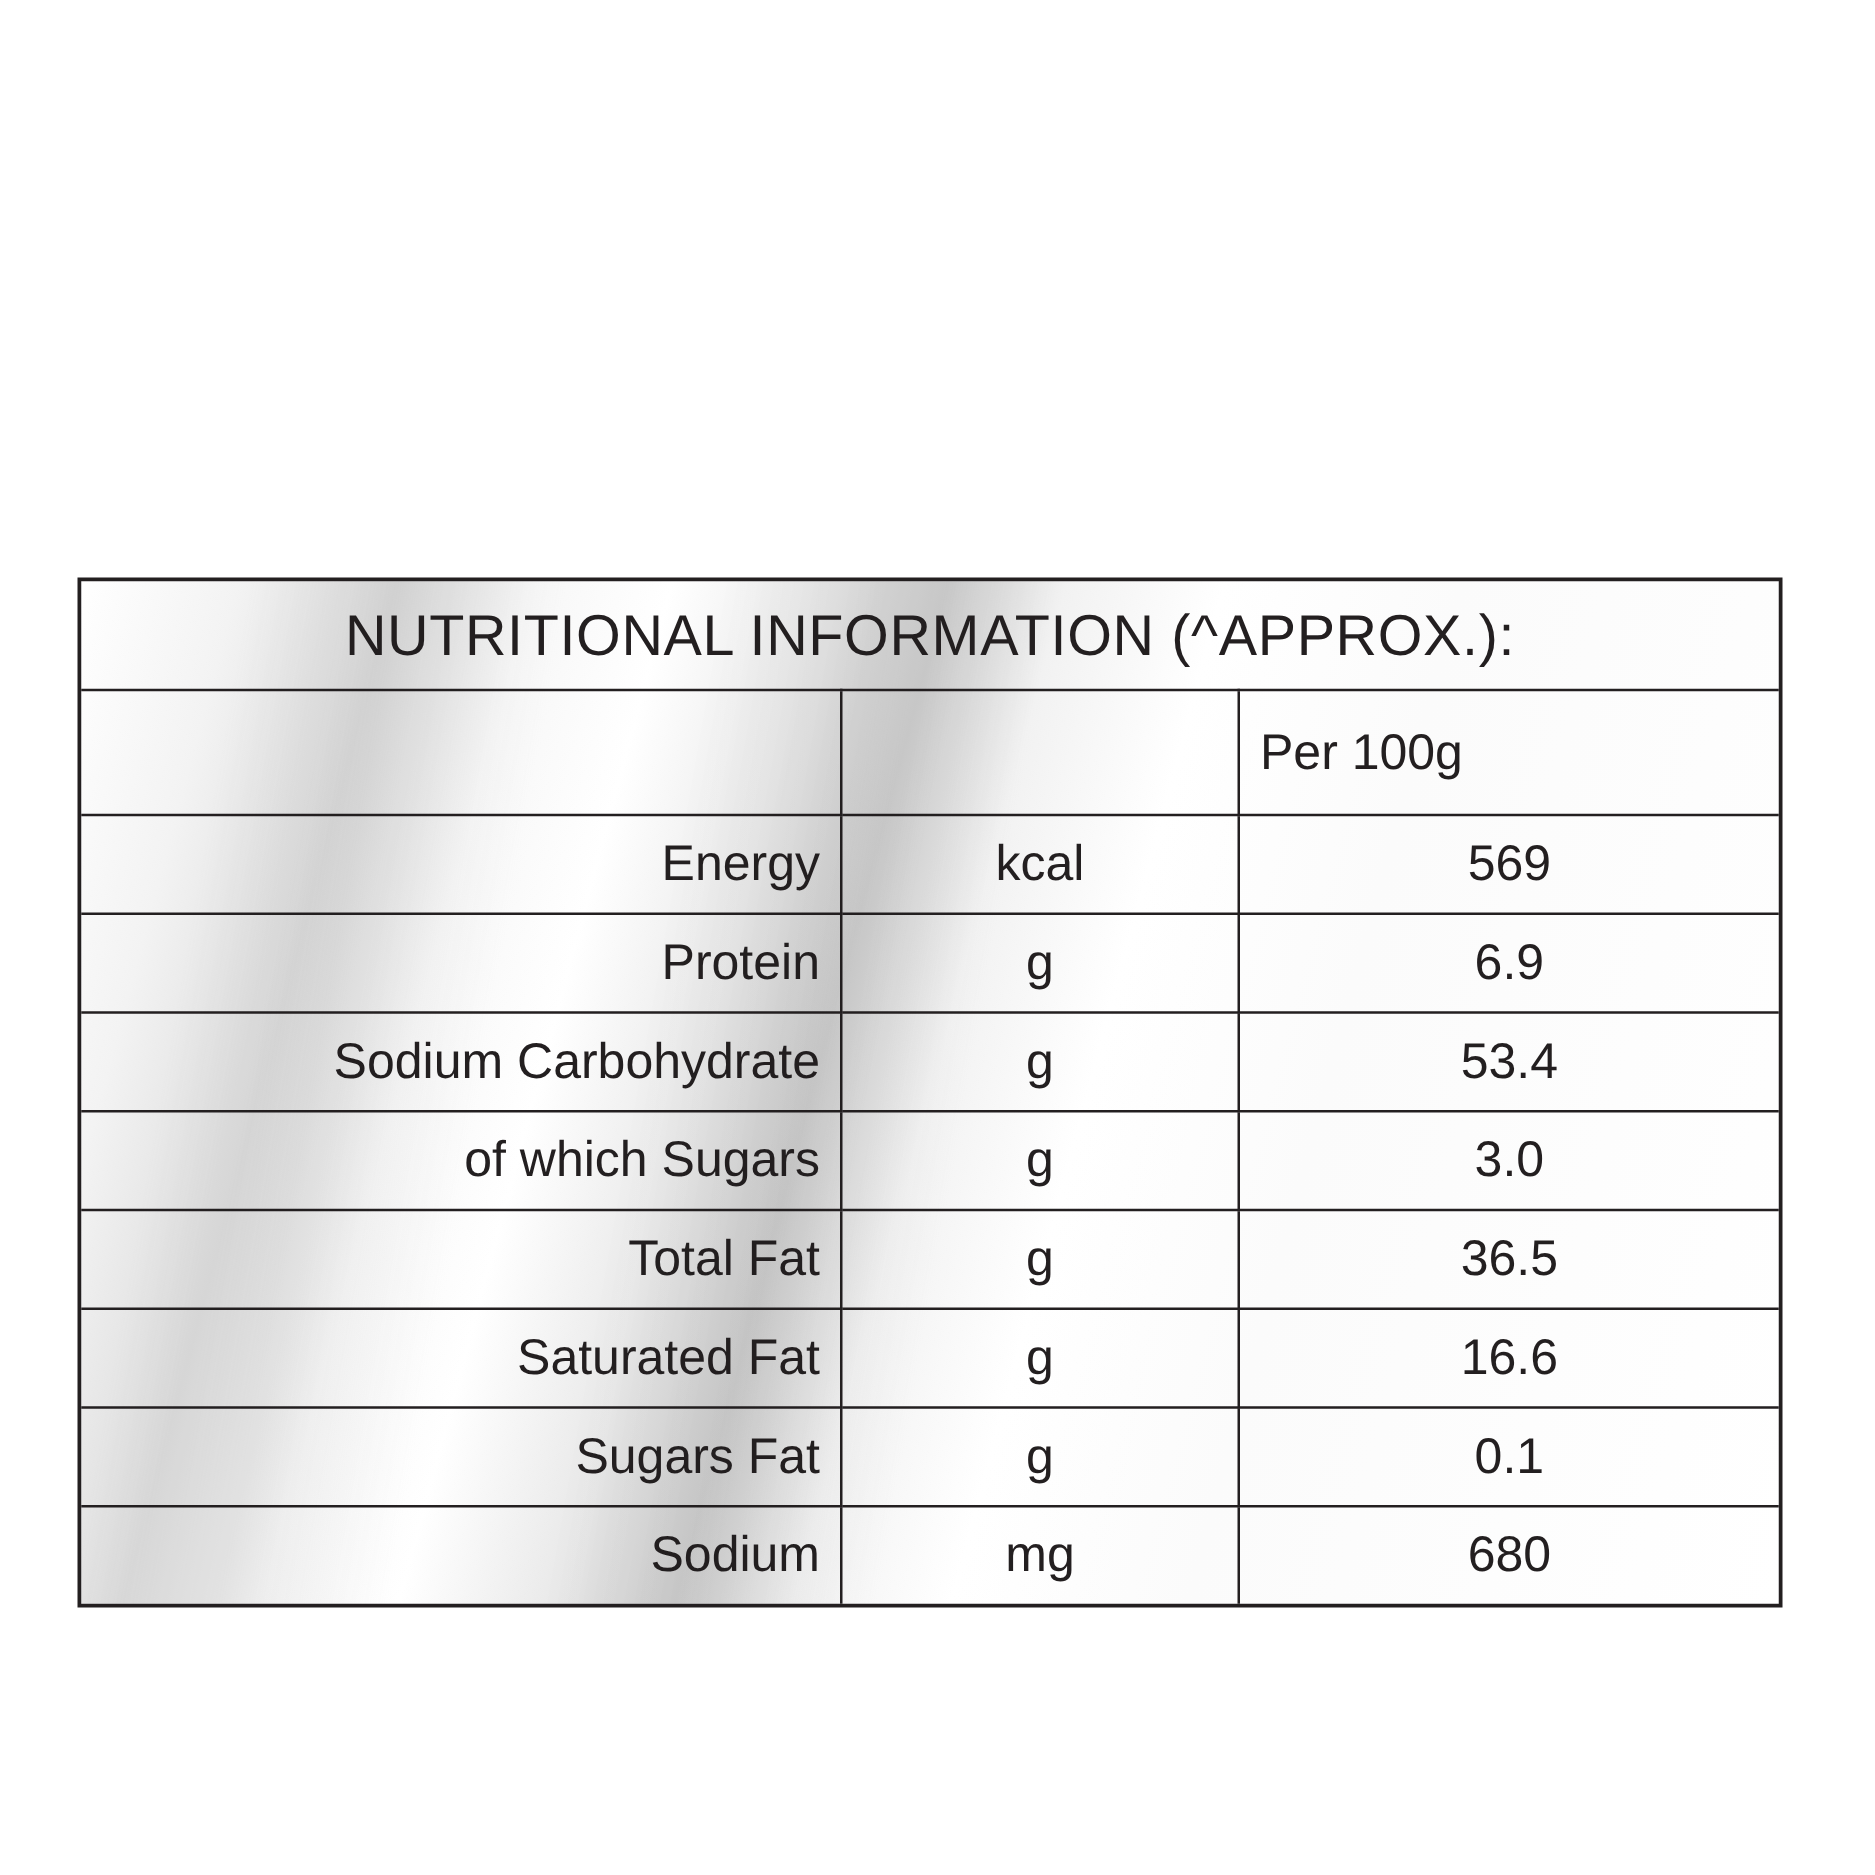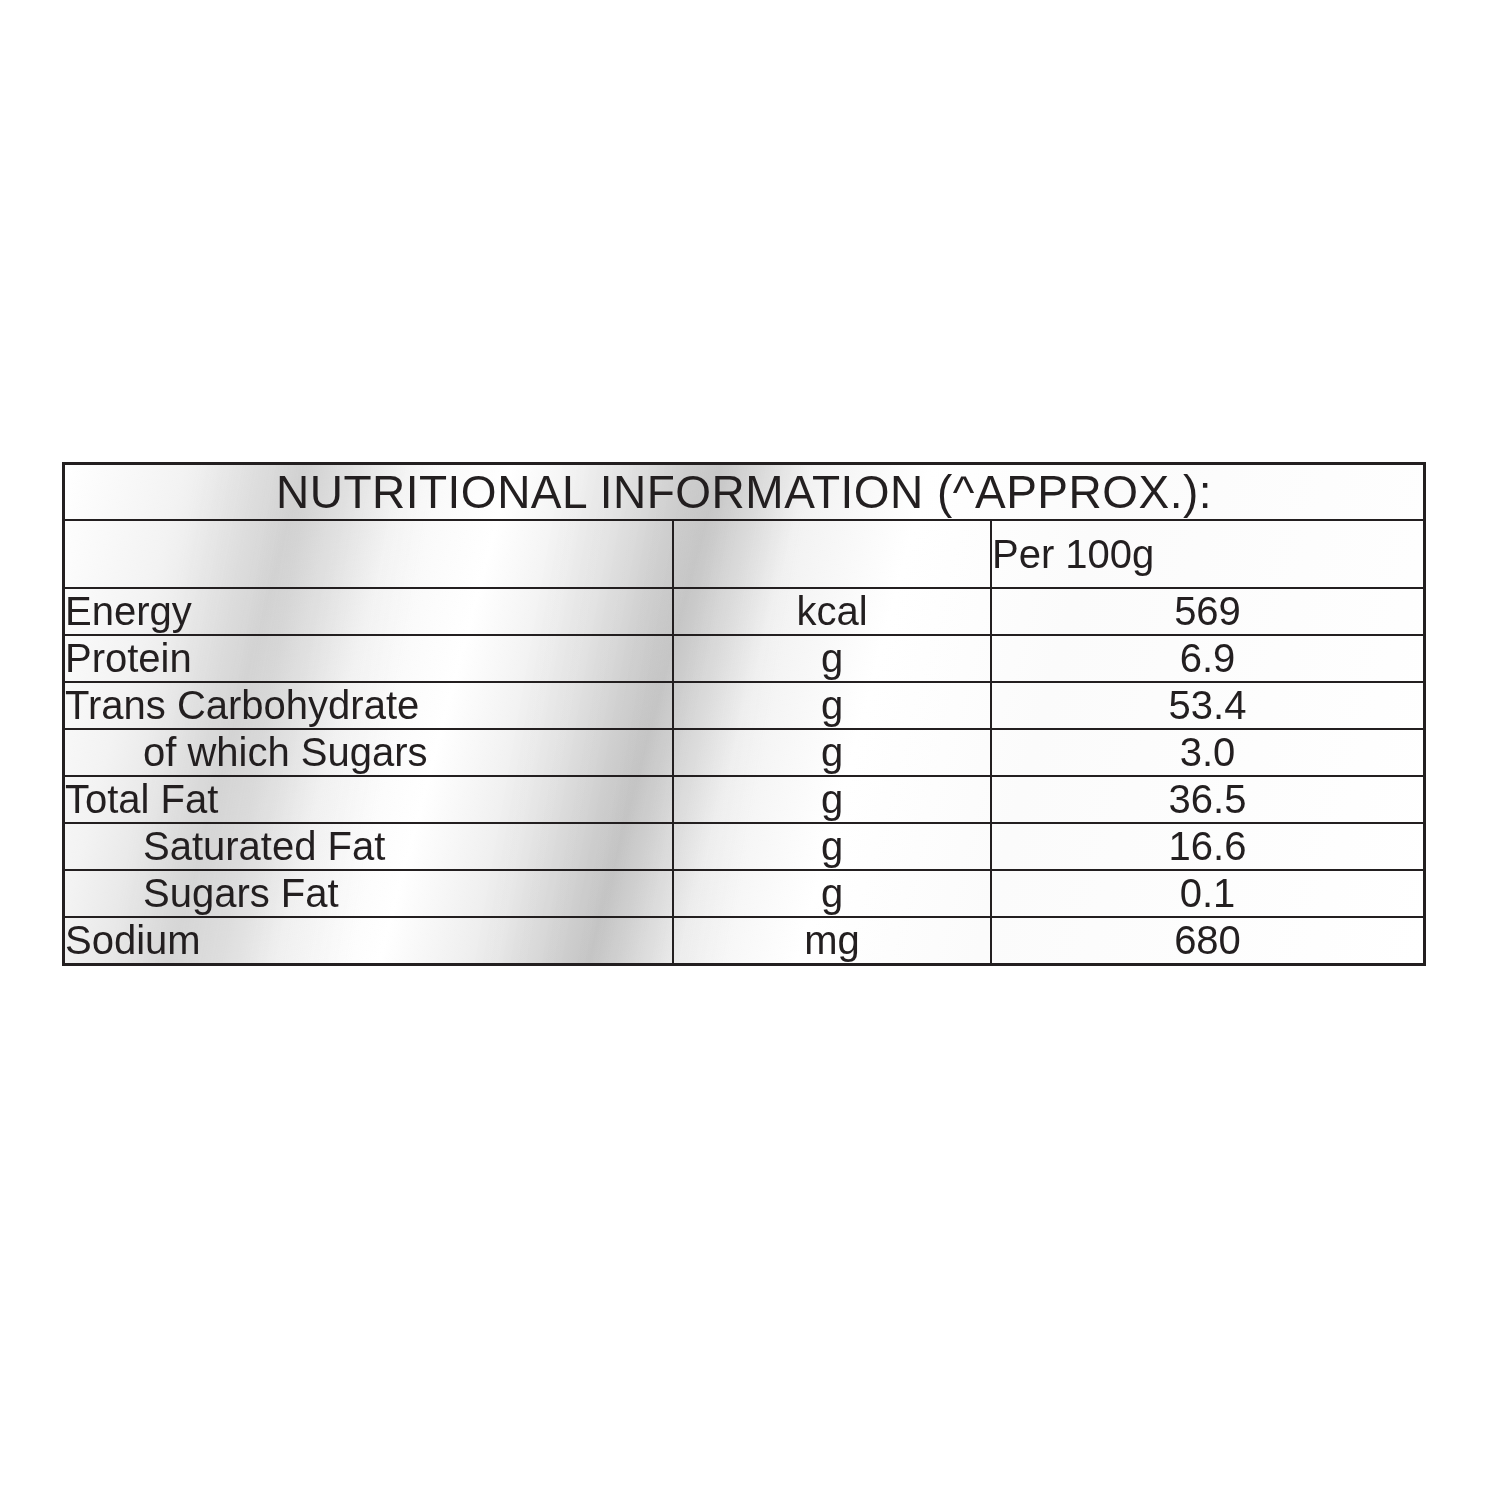--- a/index.html
+++ b/index.html
@@ -38,21 +38,21 @@
   }
 
   table.nutri {
     width: 100%;
     border-collapse: collapse;
     table-layout: fixed;
   }
 
   table.nutri td {
     border: 2px solid #231f20;
-    padding: 0;
+    padding: 16px;
     background: transparent;
   }
 
   
   table.nutri tr:first-child td { border-top: none; }
   table.nutri tr:last-child td { border-bottom: none; border-radius: 23px; }
   table.nutri td:first-child { border-left: none; }
   table.nutri td:last-child { border-right: none; }
 
   .col-name  { width: 608px; }
@@ -72,20 +72,21 @@
     height: 66px;
     text-align: left;
     font-size: 40px;
     font-weight: 400;
   }
 
   .row-name {
     font-size: 40px;
     padding: 7px 0 9px 26px;
     white-space: nowrap;
+    text-align: right;
   }
   .row-name.indent {
     padding-left: 78px;
     border-radius: 22px;
   }
   .row-unit, .row-value {
     font-size: 40px;
     text-align: center;
     padding: 7px 0 9px 0;
   }
@@ -132,21 +133,21 @@
         <td class="row-name">Energy</td>
         <td class="row-unit">kcal</td>
         <td class="row-value">569</td>
       </tr>
       <tr>
         <td class="row-name">Protein</td>
         <td class="row-unit">g</td>
         <td class="row-value">6.9</td>
       </tr>
       <tr>
-        <td class="row-name">Trans Carbohydrate</td>
+        <td class="row-name">Sodium Carbohydrate</td>
         <td class="row-unit">g</td>
         <td class="row-value">53.4</td>
       </tr>
       <tr>
         <td class="row-name indent">of which Sugars</td>
         <td class="row-unit">g</td>
         <td class="row-value">3.0</td>
       </tr>
       <tr>
         <td class="row-name">Total Fat</td>

